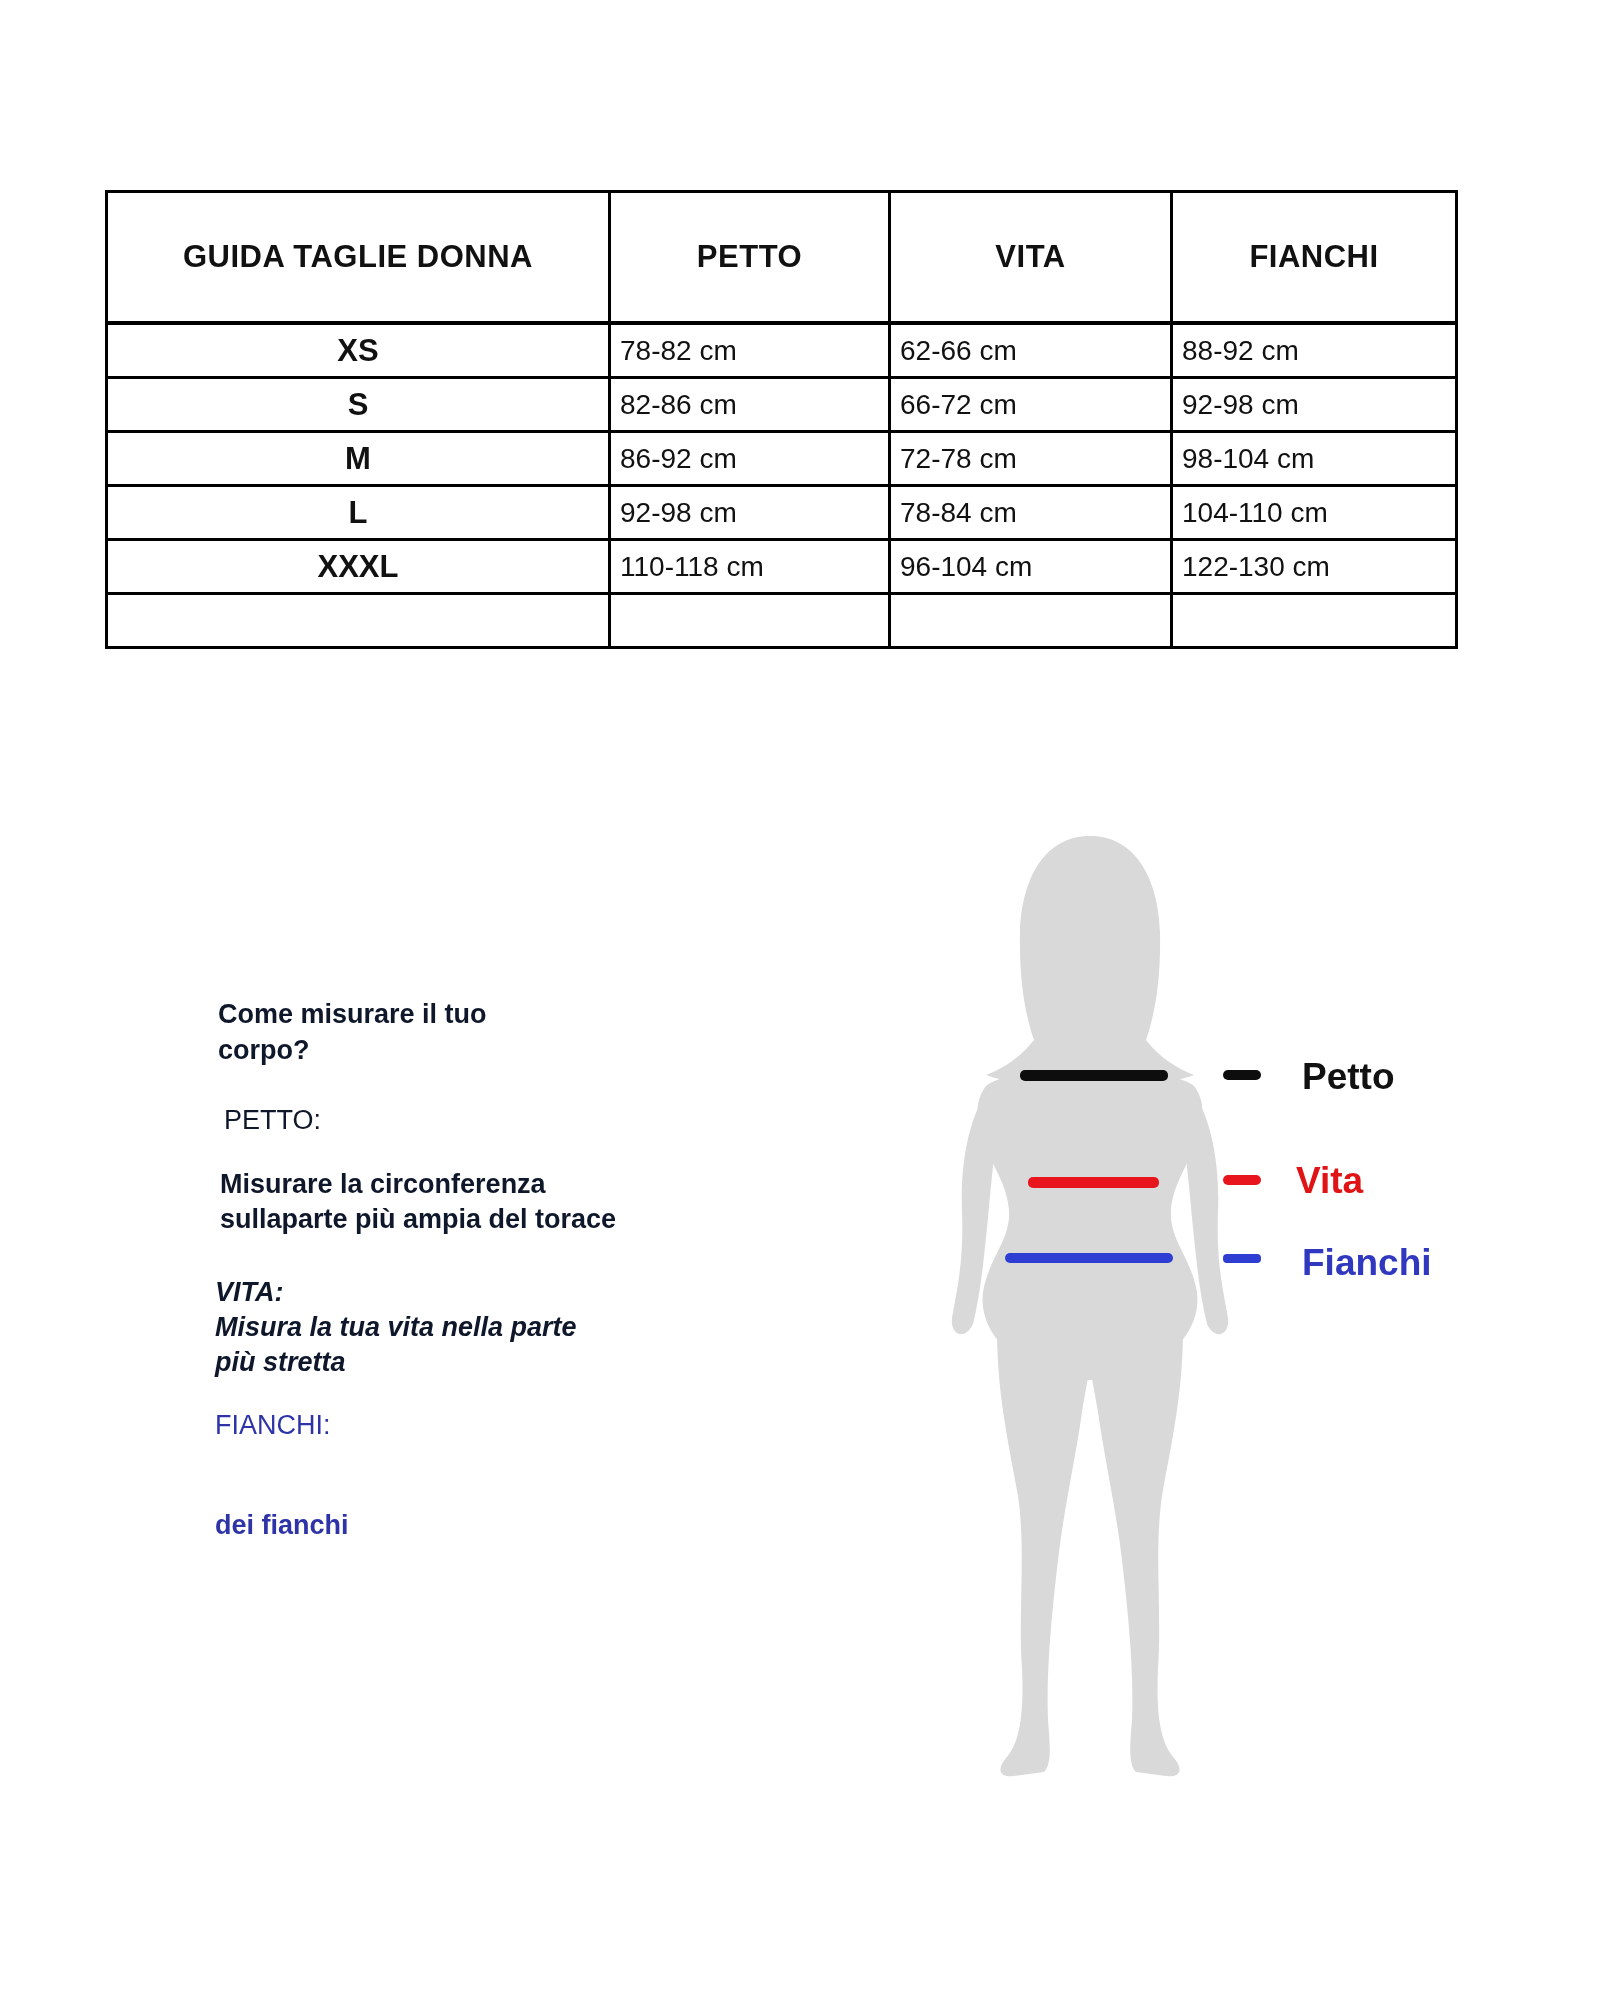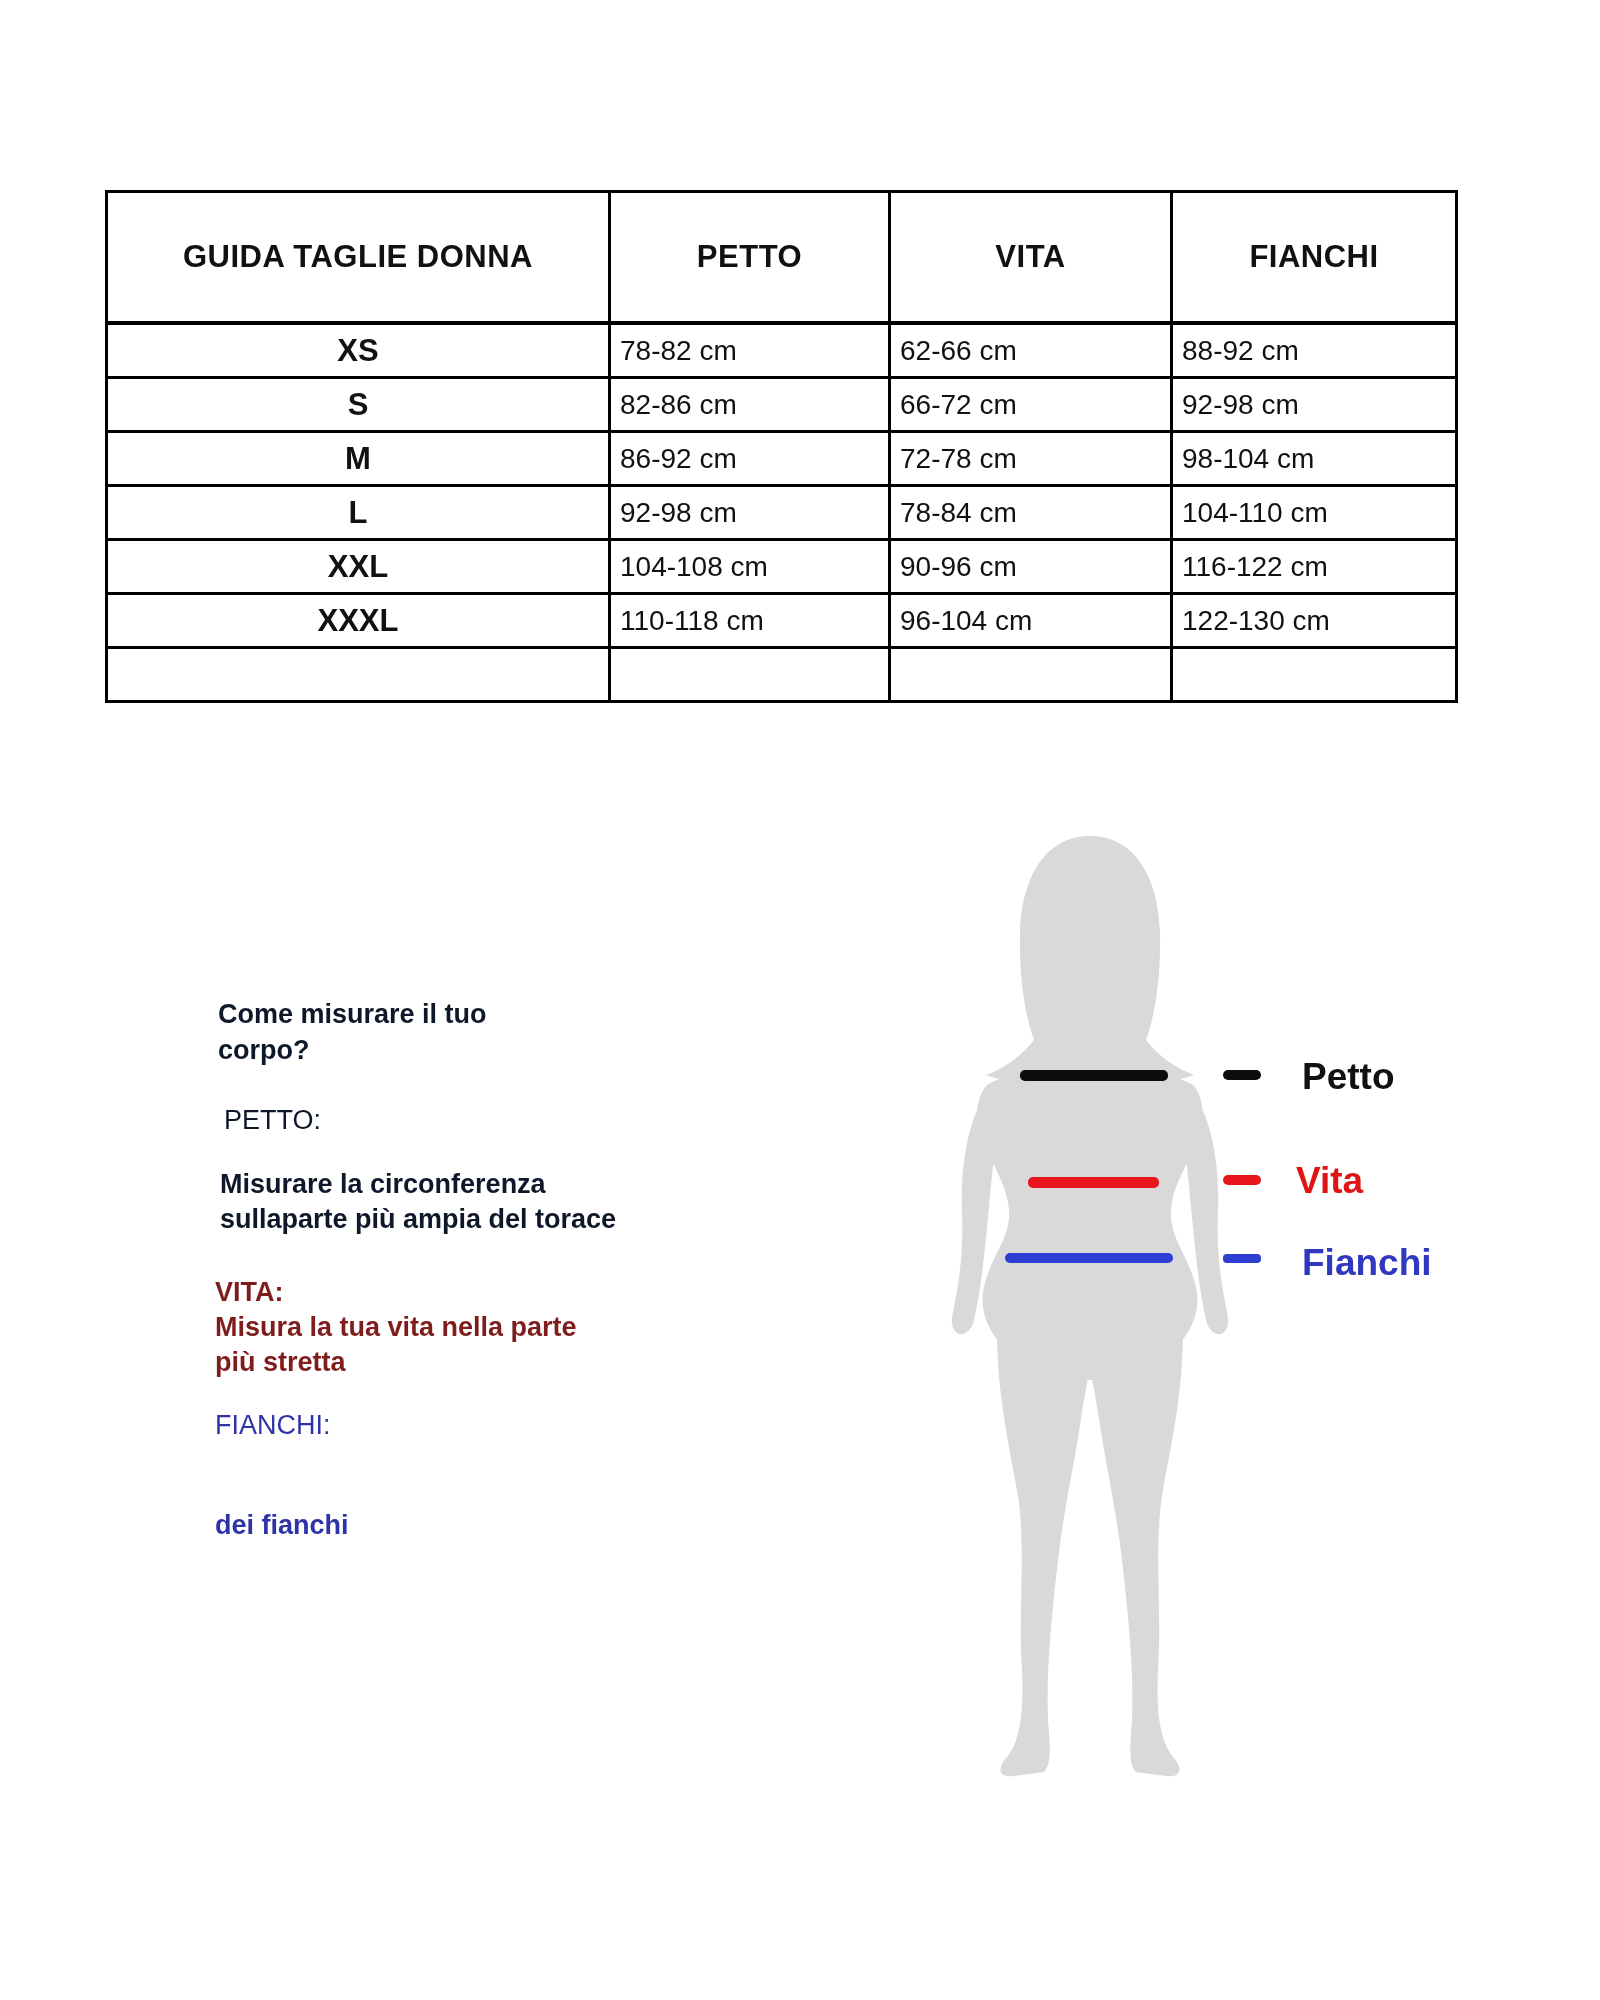--- a/index.html
+++ b/index.html
@@ -53,21 +53,21 @@
 
   
   .ins-line{
     position:absolute;
     font-size:27px;
     line-height:1.2;
     white-space:nowrap;
     color:#0f172a;
   }
   .ins-bold{font-weight:bold;}
-  .ins-red{color:#7f1d1d;}
+  .ins-red{color:#0f172a;font-style:italic;}
   .ins-blue{color:#2e34a8;}
 
   
   .figure-svg{
     position:absolute;
     left:850px;
     top:820px;
     width:480px;
     height:970px;
   }
@@ -120,26 +120,20 @@
         <td class="meas-cell">72-78 cm</td>
         <td class="meas-cell">98-104 cm</td>
       </tr>
       <tr>
         <td class="size-cell">L</td>
         <td class="meas-cell">92-98 cm</td>
         <td class="meas-cell">78-84 cm</td>
         <td class="meas-cell">104-110 cm</td>
       </tr>
       <tr>
-        <td class="size-cell">XXL</td>
-        <td class="meas-cell">104-108 cm</td>
-        <td class="meas-cell">90-96 cm</td>
-        <td class="meas-cell">116-122 cm</td>
-      </tr>
-      <tr>
         <td class="size-cell">XXXL</td>
         <td class="meas-cell">110-118 cm</td>
         <td class="meas-cell">96-104 cm</td>
         <td class="meas-cell">122-130 cm</td>
       </tr>
       <tr class="empty-row">
         <td class="size-cell"></td>
         <td class="meas-cell"></td>
         <td class="meas-cell"></td>
         <td class="meas-cell"></td>

